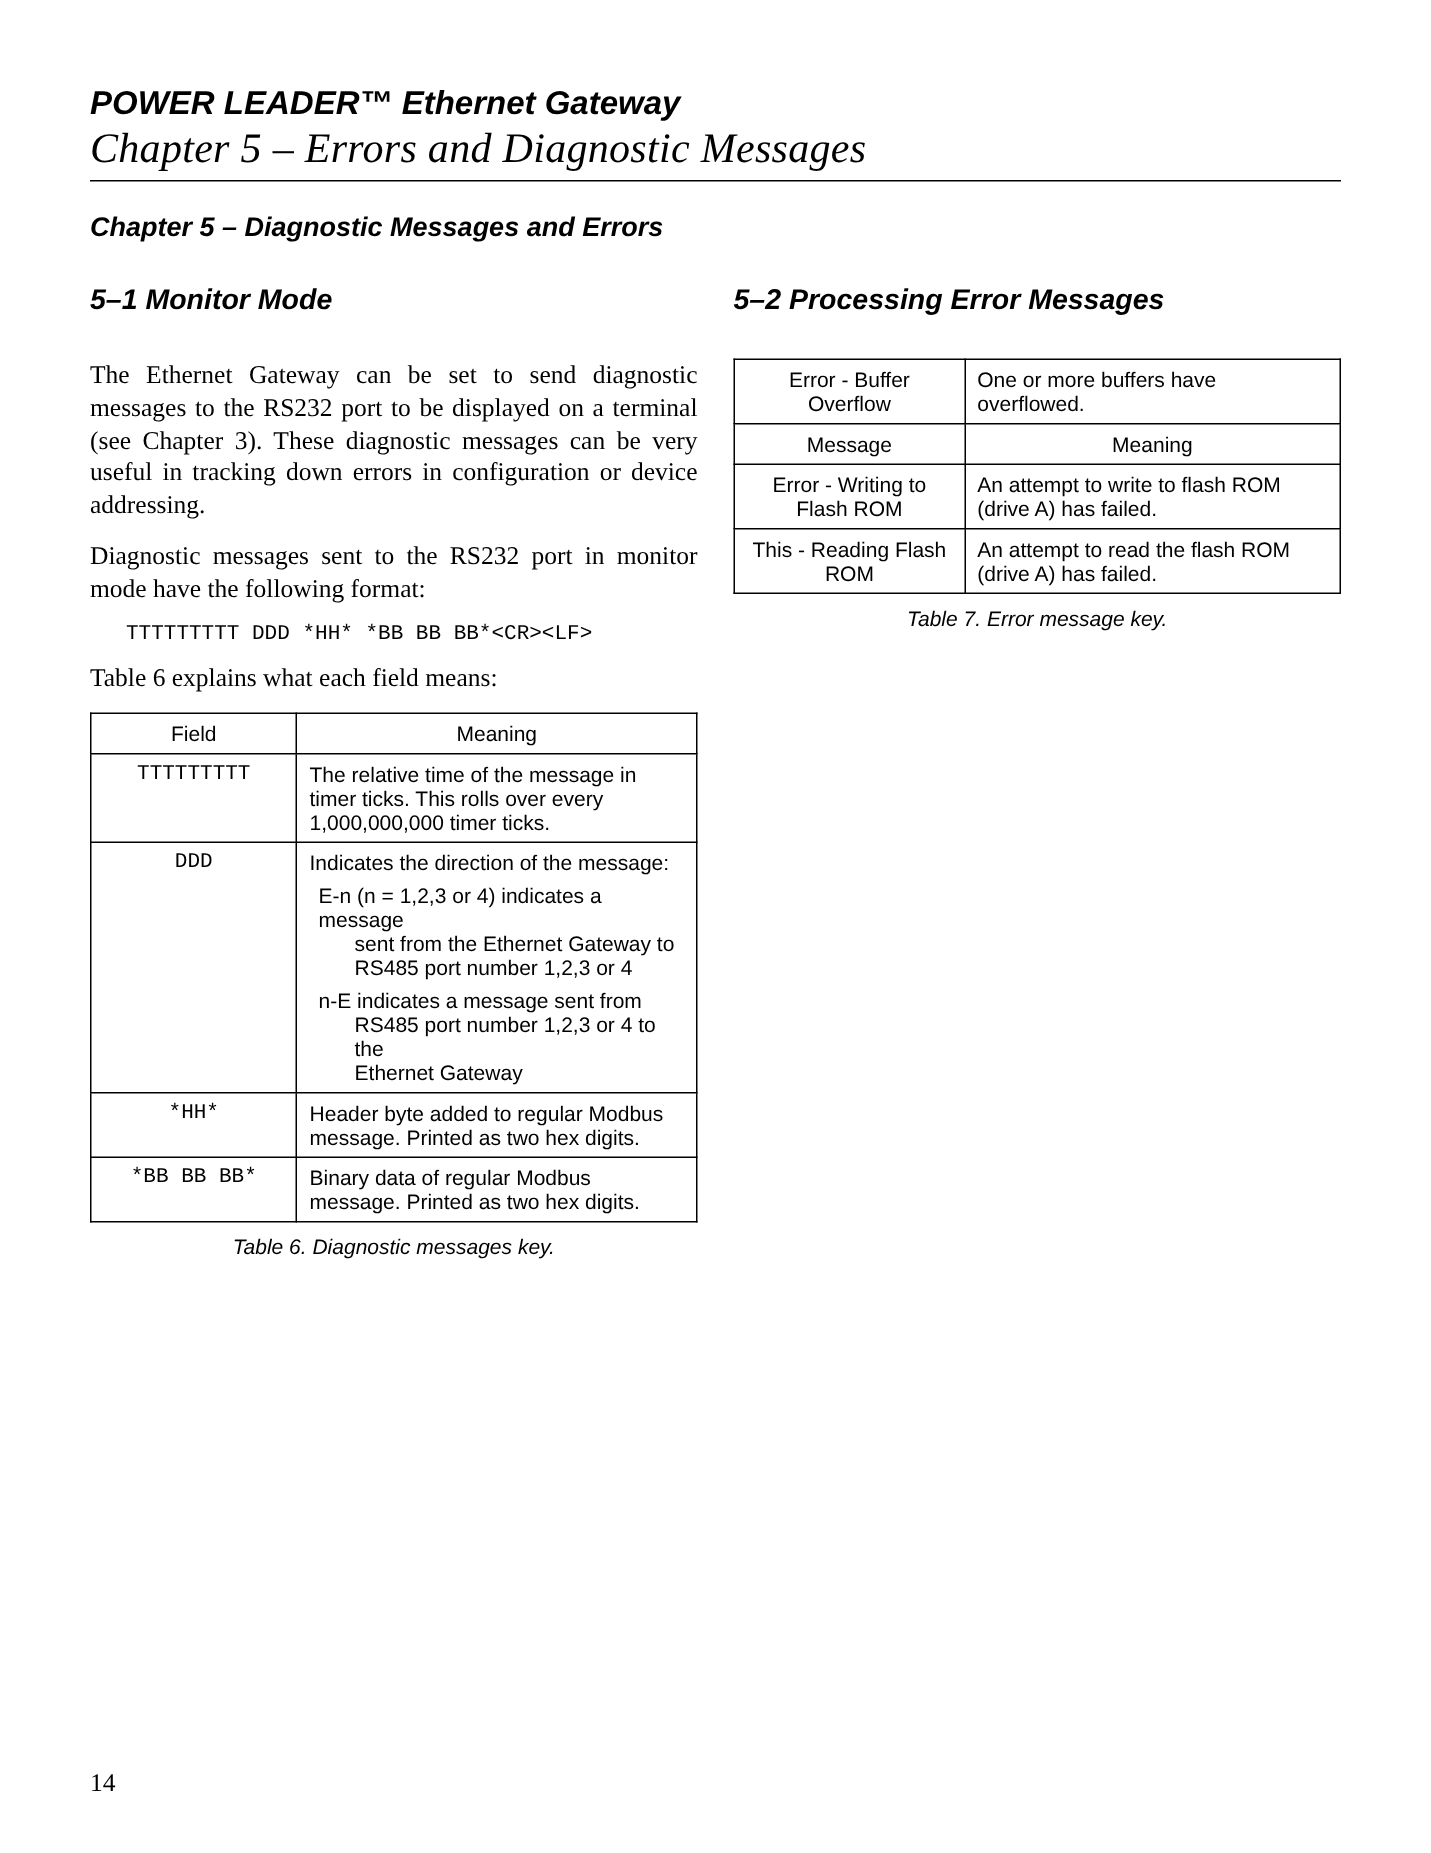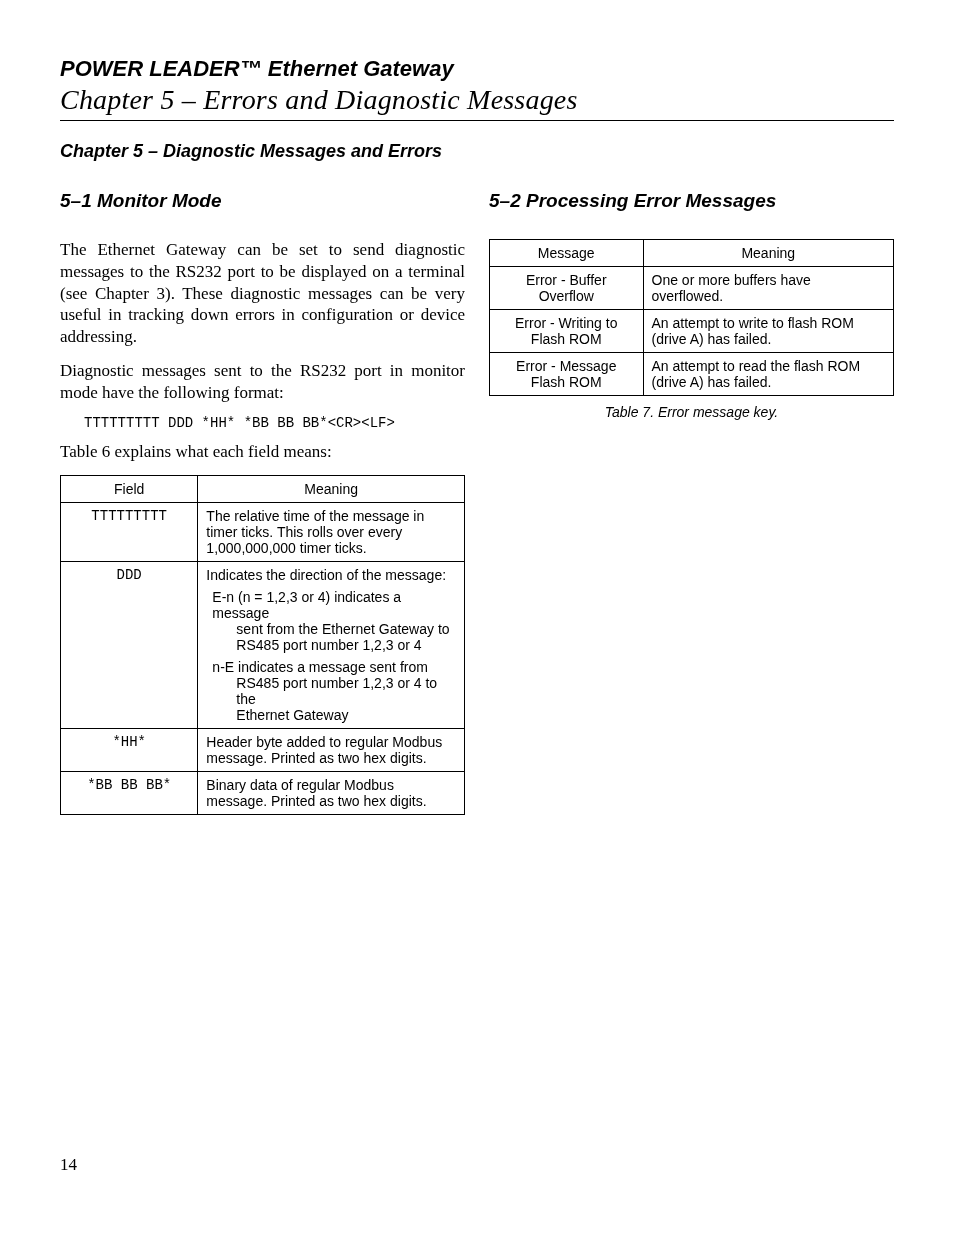--- a/index.html
+++ b/index.html
@@ -147,41 +147,42 @@
       <tr>
         <td class="center field-mono">*HH*</td>
         <td>Header byte added to regular Modbus message. Printed as two hex digits.</td>
       </tr>
       <tr>
         <td class="center field-mono">*BB BB BB*</td>
         <td>Binary data of regular Modbus message. Printed as two hex digits.</td>
       </tr>
     </tbody>
       </table>
+    <div class="caption">Table 6. Diagnostic messages key.</div>
   </div>
 
   <div class="col">
     <div class="section-head">5–2 Processing Error Messages</div>
 
     <table class="data">
       <tbody>
           <tr>
+        <td class="center">Error - Buffer Overflow</td>
+        <td>One or more buffers have overflowed.</td>
+      </tr>
+      <tr>
         <th style="width:38%">Message</th>
         <th>Meaning</th>
-      </tr>
-      <tr>
-        <td class="center">Error - Buffer Overflow</td>
-        <td>One or more buffers have overflowed.</td>
       </tr>
       <tr>
         <td class="center">Error - Writing to Flash ROM</td>
         <td>An attempt to write to flash ROM (drive A) has failed.</td>
       </tr>
       <tr>
-        <td class="center">Error - Message Flash ROM</td>
+        <td class="center">This - Reading Flash ROM</td>
         <td>An attempt to read the flash ROM (drive A) has failed.</td>
       </tr>
     </tbody>
       </table>
     <div class="caption">Table 7. Error message key.</div>
   </div>
 
 </div>
 
 <div class="pagenum">14</div>

